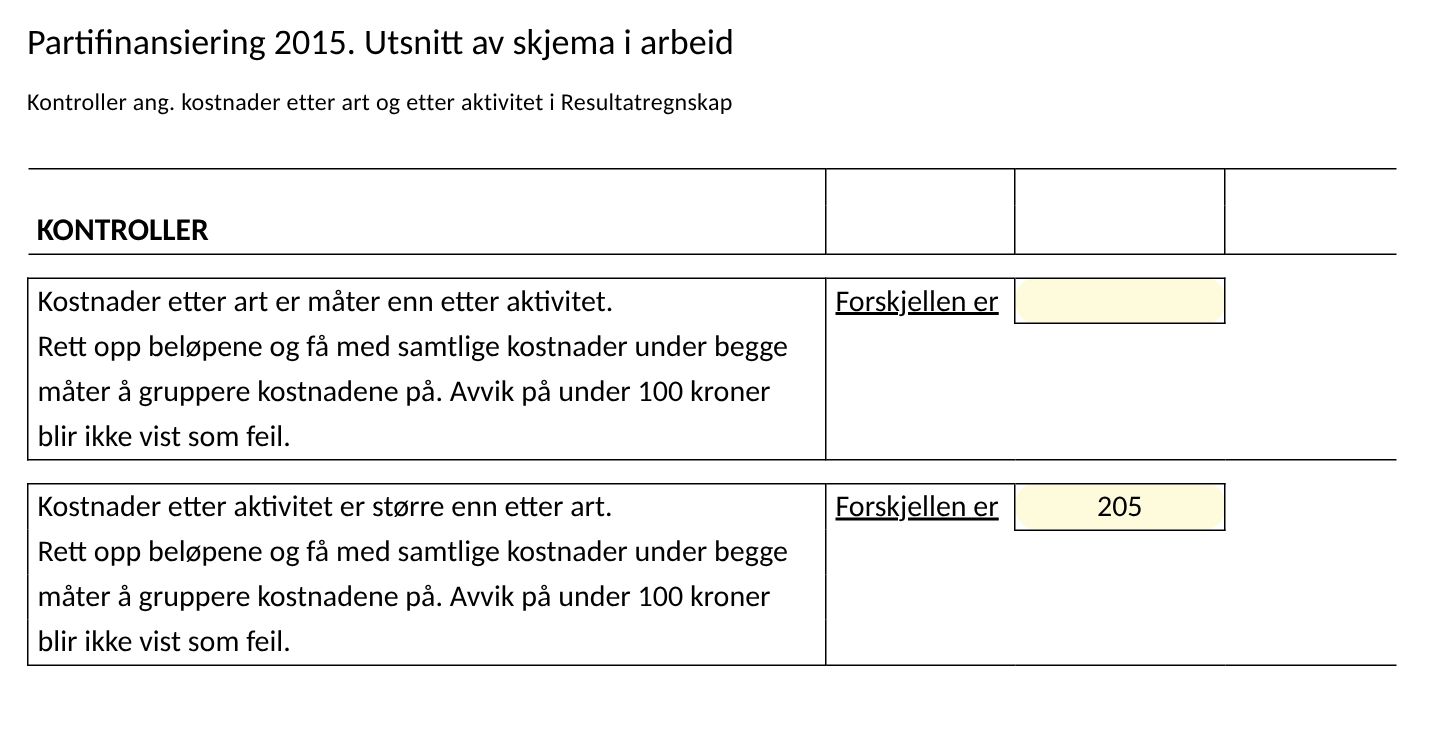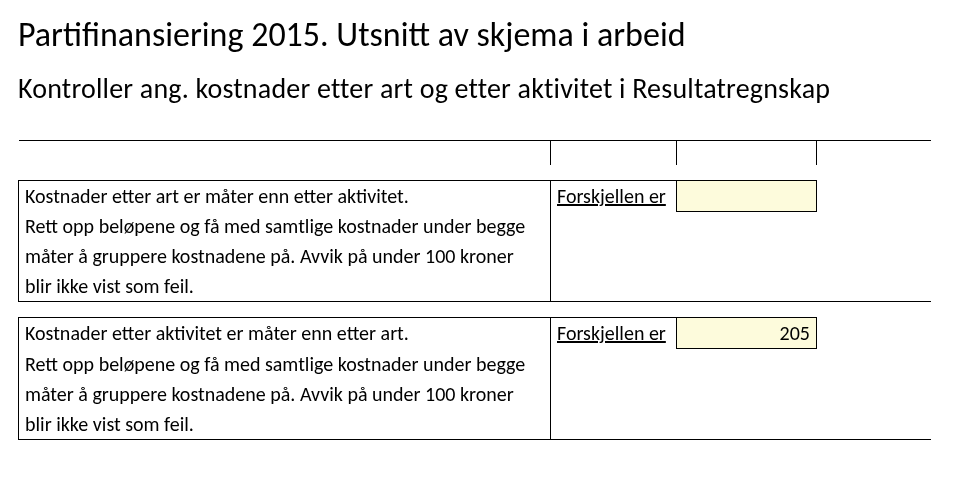--- a/index.html
+++ b/index.html
@@ -9,26 +9,26 @@
     height: 504px;
     background: #ffffff;
     font-family: "Calibri", "Arial", sans-serif;
     color: #000;
   }
   .page {
     padding: 14px 18px 0 18px;
     box-sizing: border-box;
   }
   .title {
-    font-size: 34px;
+    font-size: 24px;
     font-weight: 400;
     margin: 0 0 16px 0;
   }
   .subline {
-    font-size: 28px;
+    font-size: 16px;
     font-weight: 400;
     margin: 0 0 34px 0;
     letter-spacing: 0.2px;
   }
   table.grid {
     border-collapse: collapse;
     table-layout: fixed;
     width: 912px;
     font-size: 20px;
   }
@@ -46,22 +46,23 @@
   table.grid td.no-left { border-left: none; }
   table.grid td.no-right { border-right: none; text-decoration: underline; }
   .kontroller {
     font-weight: 700;
     font-size: 21px;
   }
   .yellowcell {
     background: #fdfbdc;
   }
   .rightnum {
-    text-align: right;
+    text-align: center;
     padding-right: 10px;
+    border-radius: 14px;
   }
   
   col.c1 { width: 532px; }
   col.c2 { width: 126px; }
   col.c3 { width: 140px; }
   col.c4 { width: 114px; }
   
   tr.spacer td {
     border: none;
     height: 16px;
@@ -84,20 +85,26 @@
     </colgroup>
 
     <tbody>
         <tr>
       <td class="no-left no-bottom"></td>
       <td class="no-bottom"></td>
       <td class="no-bottom"></td>
       <td class="no-right no-bottom"></td>
     </tr>
 
+    <tr>
+      <td class="kontroller no-left no-top">KONTROLLER</td>
+      <td class="no-top"></td>
+      <td class="no-top"></td>
+      <td class="no-right no-top"></td>
+    </tr>
 
     <tr class="spacer">
           <td colspan="4"></td>
         </tr>
 
     <tr>
       <td class="no-bottom">Kostnader etter art er måter enn etter aktivitet.</td>
       <td class="no-bottom no-right">Forskjellen er</td>
       <td class="yellowcell rightnum"></td>
       <td class="no-bottom no-left no-right no-top"></td>
@@ -119,21 +126,21 @@
       <td class="no-top no-right"></td>
       <td class="no-top no-left no-right"></td>
       <td class="no-left no-right no-top"></td>
     </tr>
 
     <tr class="spacer">
           <td colspan="4"></td>
         </tr>
 
     <tr>
-      <td class="no-bottom">Kostnader etter aktivitet er måter enn etter art.</td>
+      <td class="no-bottom">Kostnader etter aktivitet er større enn etter art.</td>
       <td class="no-bottom no-right">Forskjellen er</td>
       <td class="yellowcell rightnum">205</td>
       <td class="no-bottom no-left no-right no-top"></td>
     </tr>
     <tr>
       <td class="no-top no-bottom">Rett opp beløpene og få med samtlige kostnader under begge</td>
       <td class="no-top no-bottom no-right"></td>
       <td class="no-bottom no-left no-right"></td>
       <td class="no-bottom no-left no-right no-top"></td>
     </tr>

